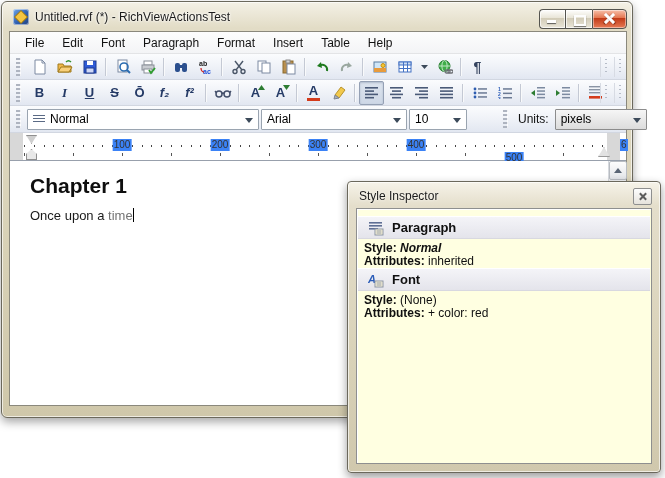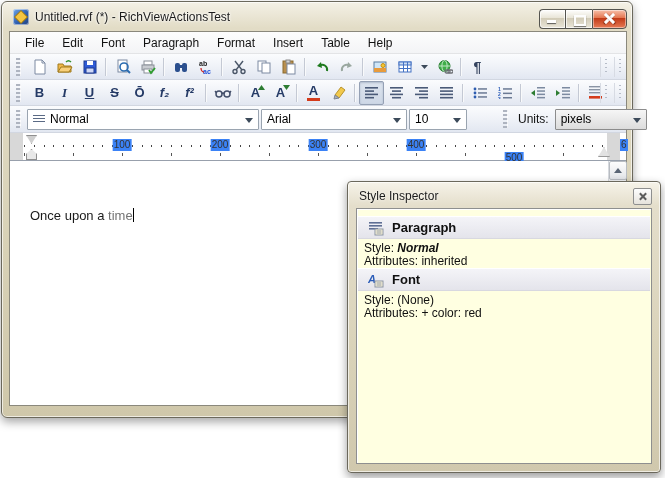--- a/index.html
+++ b/index.html
@@ -128,21 +128,21 @@
     width:2px;height:9px;background:#5c5c5c;}
   .insp-close i:before{transform:rotate(45deg);} .insp-close i:after{transform:rotate(-45deg);}
   .insp-panel{position:absolute;left:8px;top:26px;width:294px;height:254px;background:#ffffe1;
     border:1px solid #8e8f8f;box-shadow:inset 1px 1px 0 #fff;}
   .sec-band{position:absolute;left:1px;width:292px;height:21px;
     background:linear-gradient(#f4f4f8,#e4e4eb);border-top:1px solid #fff;
     border-bottom:1px solid #d8d8e0;display:flex;align-items:center;}
   .band-para{top:7px;} .band-font{top:59px;}
   .sec-title{font-size:13px;font-weight:bold;color:#101010;margin-left:8px;}
   .insp-row{position:absolute;left:7px;font-size:12px;color:#101010;white-space:nowrap;}
-  .insp-row b{font-weight:normal;}
+  .insp-row b{font-weight:bold;}
   .val-italic{font-weight:bold;font-style:italic;}
   .r1{top:32px;} .r2{top:45px;} .r3{top:84px;} .r4{top:97px;}
   .sec-icon{width:16px;height:16px;margin-left:10px;flex:none;position:relative;}
 </style>
 </head>
 <body>
 
 <div id="stage">
 
   <div class="win-main">
@@ -506,20 +506,21 @@
         <span class="rlabel" style="left:308px;">300</span>
         <span class="rlabel" style="left:406px;">400</span>
         <span class="rlabel" style="left:504px;margin-top:13px;">500</span>
         <span class="rlabel last" style="left:610px;">6</span>
         <span class="ind-first"></span>
         <span class="ind-left"></span>
         <span class="ind-right"></span>
       </div>
 
       <div class="docview">
+        <div class="doc-heading">Chapter 1</div>
         <div class="doc-para"><span>Once upon a </span><span class="red-text">time</span><span class="caret"></span></div>
       </div>
       <div class="vscroll">
         <div class="vs-up">
             <i></i>
           </div>
       </div>
 
     </div>
   </div>

